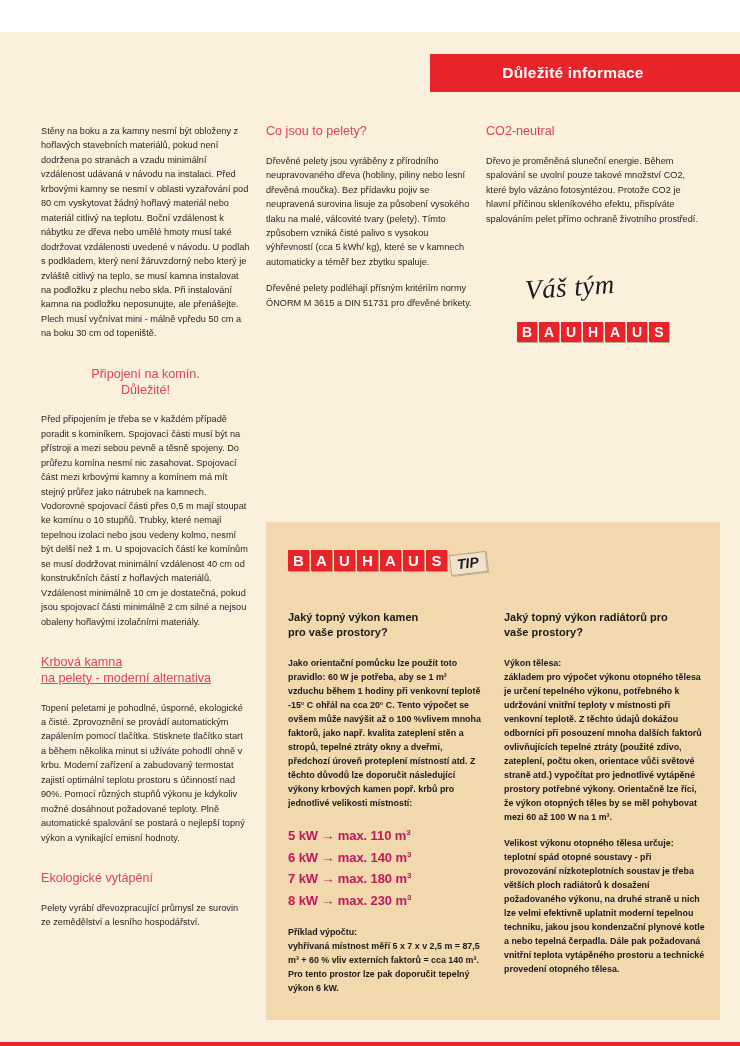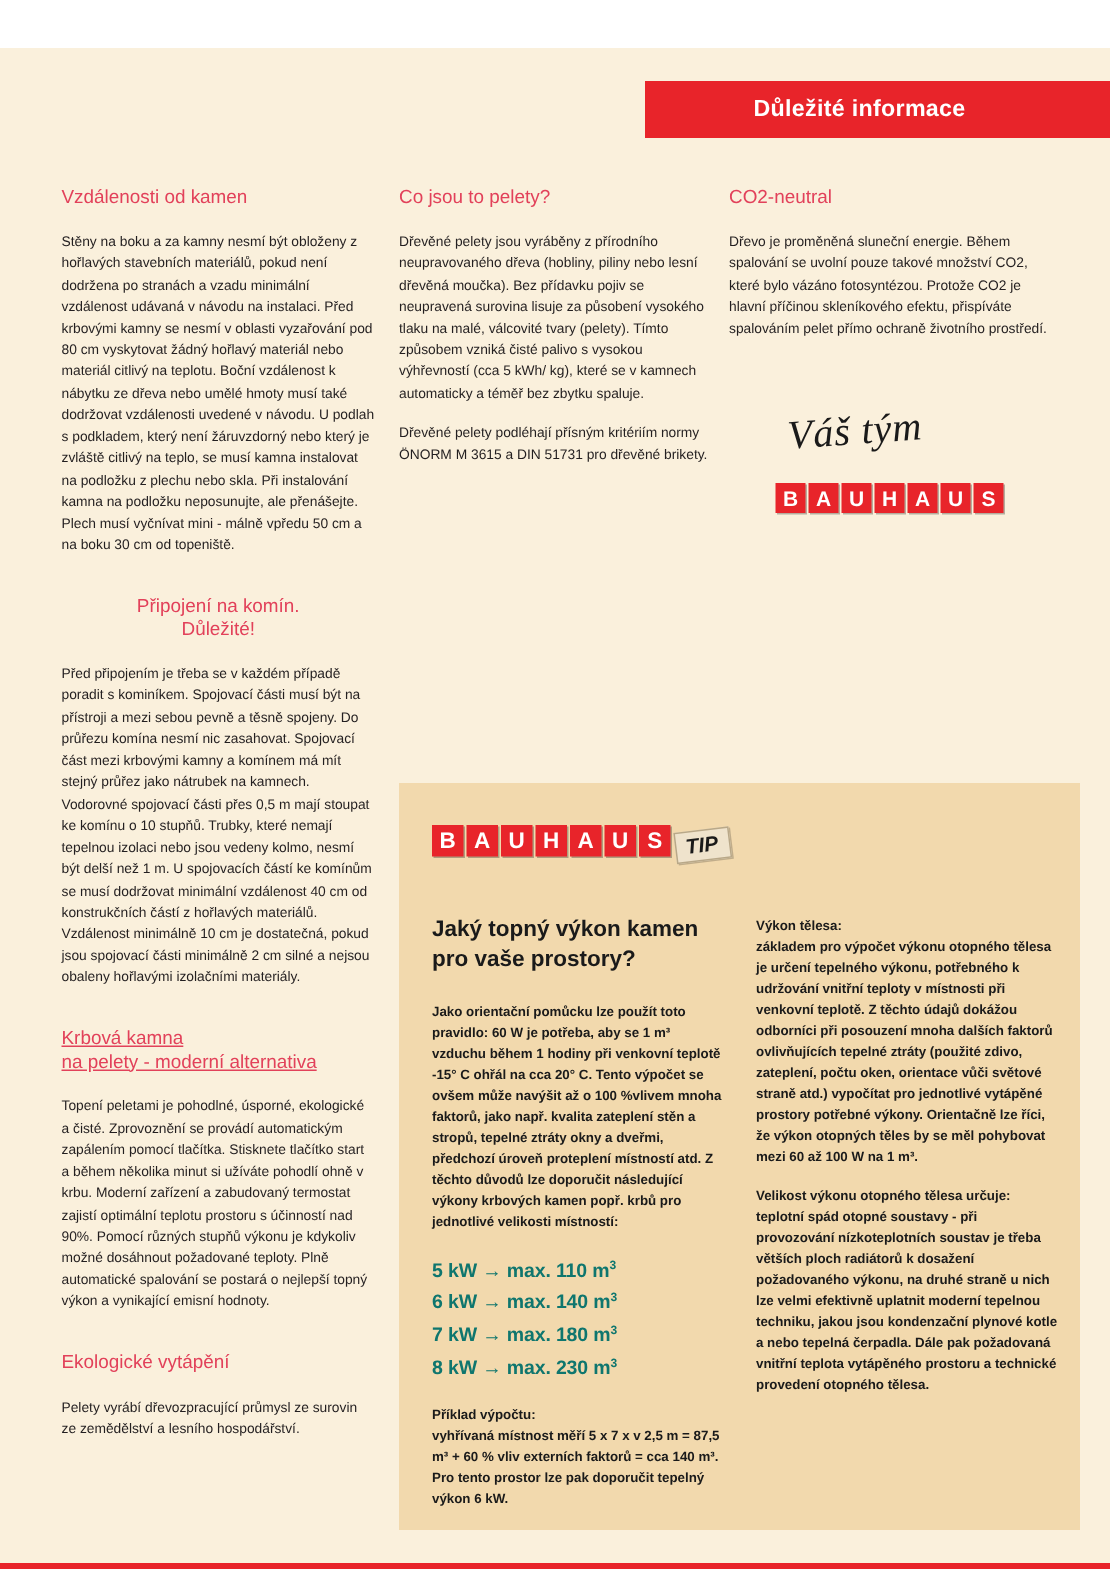--- a/index.html
+++ b/index.html
@@ -153,56 +153,55 @@
   .tip-col {
     position: absolute;
     top: 88px;
     width: 196px;
   }
   .tip-col-1 { left: 22px; }
   .tip-col-2 { left: 238px; width: 202px; }
 
   h3.tip-title {
     margin: 0 0 16px 0;
-    font-size: 15px;
+    font-size: 11px;
     font-weight: bold;
     color: #1a1a1a;
     line-height: 1.35;
   }
   p.tip-body {
     margin: 0 0 12px 0;
     font-size: 8.9px;
     line-height: 14px;
     color: #1a1a1a;
     font-weight: bold;
   }
   p.tip-body.tight { margin-bottom: 0; }
   .kw-list {
     margin: 14px 0 14px 0;
   }
   .kw-list .kw-row {
     font-size: 13px;
     font-weight: bold;
-    color: #0f766e;
+    color: #be185d;
     line-height: 18.5px;
     letter-spacing: -0.1px;
   }
   sup { font-size: 0.62em; vertical-align: super; }
 </style>
 </head>
 <body>
 
 <div class="page">
 
   <div class="header-banner">
     <span class="title">Důležité informace</span>
   </div>
 
   <div class="col col-1">
-    <h2 class="sec-title">Vzdálenosti od kamen</h2>
     <p class="body">Stěny na boku a za kamny nesmí být obloženy z hořlavých stavebních materiálů, pokud není dodržena po stranách a vzadu minimální vzdálenost udávaná v návodu na instalaci. Před krbovými kamny se nesmí v oblasti vyzařování pod 80 cm vyskytovat žádný hořlavý materiál nebo materiál citlivý na teplotu. Boční vzdálenost k nábytku ze dřeva nebo umělé hmoty musí také dodržovat vzdálenosti uvedené v návodu. U podlah s podkladem, který není žáruvzdorný nebo který je zvláště citlivý na teplo, se musí kamna instalovat na podložku z plechu nebo skla. Při instalování kamna na podložku neposunujte, ale přenášejte. Plech musí vyčnívat mini - málně vpředu 50 cm a na boku 30 cm od topeniště.</p>
 
     <h2 class="sec-title spaced-top" style="white-space: pre-line; text-align: center;">Připojení na komín.
 Důležité!</h2>
     <p class="body">Před připojením je třeba se v každém případě poradit s kominíkem. Spojovací části musí být na přístroji a mezi sebou pevně a těsně spojeny. Do průřezu komína nesmí nic zasahovat. Spojovací část mezi krbovými kamny a komínem má mít stejný průřez jako nátrubek na kamnech. Vodorovné spojovací části přes 0,5 m mají stoupat ke komínu o 10 stupňů. Trubky, které nemají tepelnou izolaci nebo jsou vedeny kolmo, nesmí být delší než 1 m. U spojovacích částí ke komínům se musí dodržovat minimální vzdálenost 40 cm od konstrukčních částí z hořlavých materiálů. Vzdálenost minimálně 10 cm je dostatečná, pokud jsou spojovací části minimálně 2 cm silné a nejsou obaleny hořlavými izolačními materiály.</p>
 
     <h2 class="sec-title spaced-top" style="white-space: pre-line; text-decoration: underline;">Krbová kamna
 na pelety - moderní alternativa</h2>
     <p class="body">Topení peletami je pohodlné, úsporné, ekologické a čisté. Zprovoznění se provádí automatickým zapálením pomocí tlačítka. Stisknete tlačítko start a během několika minut si užíváte pohodlí ohně v krbu. Moderní zařízení a zabudovaný termostat zajistí optimální teplotu prostoru s účinností nad 90%. Pomocí různých stupňů výkonu je kdykoliv možné dosáhnout požadované teploty. Plně automatické spalování se postará o nejlepší topný výkon a vynikající emisní hodnoty.</p>
 
@@ -258,20 +257,22 @@
           <div class="kw-row"><span>5 kW → max. 110 m</span><sup>3</sup></div>
           <div class="kw-row"><span>6 kW → max. 140 m</span><sup>3</sup></div>
           <div class="kw-row"><span>7 kW → max. 180 m</span><sup>3</sup></div>
           <div class="kw-row"><span>8 kW → max. 230 m</span><sup>3</sup></div>
         </div>
       <p class="tip-body tight">Příklad výpočtu:</p>
       <p class="tip-body tight">vyhřívaná místnost měří 5 x 7 x v 2,5 m = 87,5 m³ + 60 % vliv externích faktorů = cca 140 m³. Pro tento prostor lze pak doporučit tepelný výkon 6 kW.</p>
     </div>
 
     <div class="tip-col tip-col-2">
+      <h3 class="tip-title" style="white-space: pre-line;">Jaký topný výkon radiátorů pro
+vaše prostory?</h3>
       <p class="tip-body tight">Výkon tělesa:</p>
       <p class="tip-body">základem pro výpočet výkonu otopného tělesa je určení tepelného výkonu, potřebného k udržování vnitřní teploty v místnosti při venkovní teplotě. Z těchto údajů dokážou odborníci při posouzení mnoha dalších faktorů ovlivňujících tepelné ztráty (použité zdivo, zateplení, počtu oken, orientace vůči světové straně atd.) vypočítat pro jednotlivé vytápěné prostory potřebné výkony. Orientačně lze říci, že výkon otopných těles by se měl pohybovat mezi 60 až 100 W na 1 m³.</p>
       <p class="tip-body tight">Velikost výkonu otopného tělesa určuje: teplotní spád otopné soustavy - při provozování nízkoteplotních soustav je třeba větších ploch radiátorů k dosažení požadovaného výkonu, na druhé straně u nich lze velmi efektivně uplatnit moderní tepelnou techniku, jakou jsou kondenzační plynové kotle a nebo tepelná čerpadla. Dále pak požadovaná vnitřní teplota vytápěného prostoru a technické provedení otopného tělesa.</p>
     </div>
   </div>
 
   <div class="footer-banner">
     <span class="page-num">5</span>
   </div>
 

